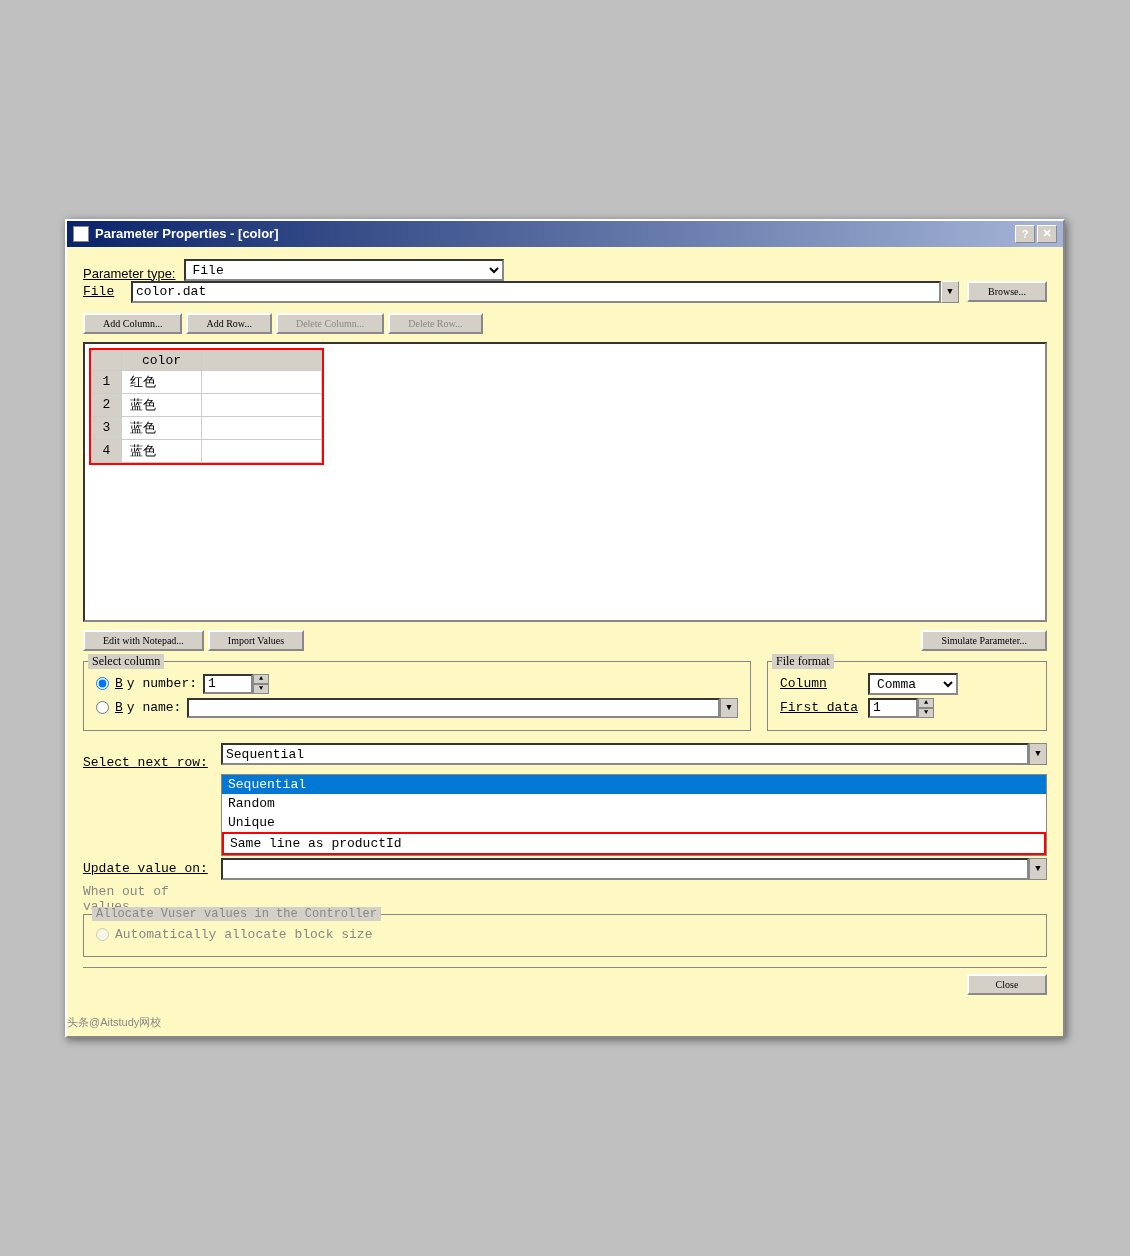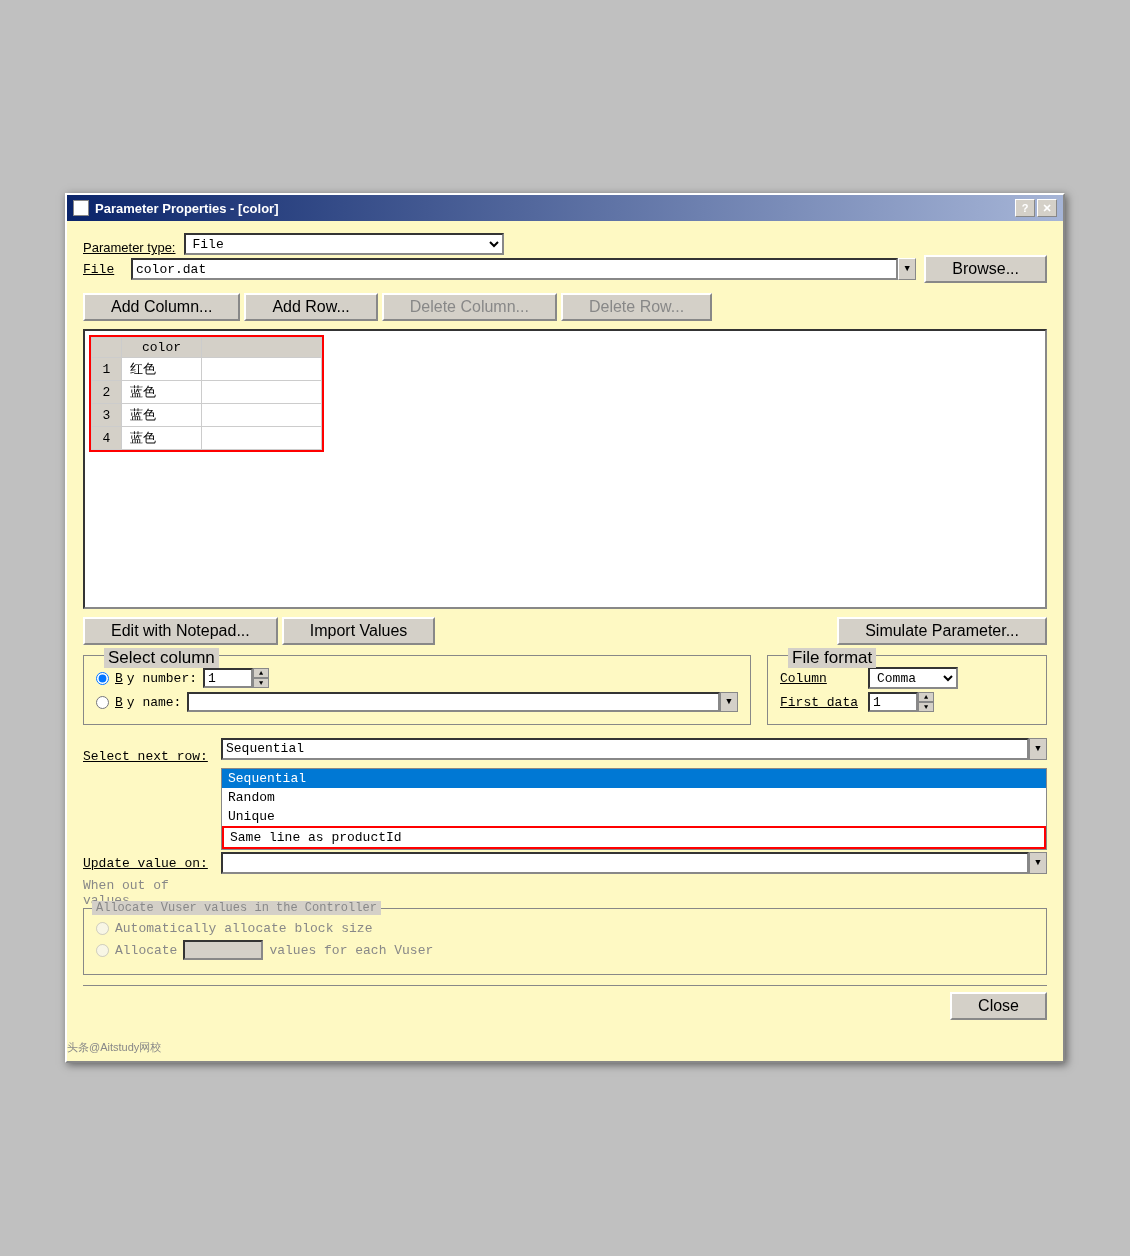--- a/index.html
+++ b/index.html
@@ -125,23 +125,23 @@
       align-items: center;
       justify-content: center;
       cursor: pointer;
       font-size: 9px;
     }
     .btn {
       background: #d4d0c8;
       border: 2px solid #888;
       border-top: 2px solid #ffffff;
       border-left: 2px solid #ffffff;
-      padding: 3px 26px;
-      font-family: Liberation Sans, sans-serif;
-      font-size: 16px;
+      padding: 3px 18px;
+      font-family: Liberation Serif, serif;
+      font-size: 10px;
       cursor: pointer;
       min-width: 80px;
       text-align: center;
     }
     .btn-disabled {
       color: #888;
       cursor: default;
     }
     .btn-row {
       display: flex;
@@ -185,25 +185,25 @@
     .bottom-btn-row .spacer { flex: 1; }
     .section-box {
       border: 1px solid #888;
       padding: 8px 12px;
       margin-bottom: 8px;
       position: relative;
     }
     .section-legend {
       position: absolute;
       top: -8px;
-      left: 20px;
+      left: 4px;
       background: #d4d0c8;
       padding: 0 4px;
-      font-family: Liberation Sans, sans-serif;
-      font-size: 17px;
+      font-family: Liberation Serif, serif;
+      font-size: 12px;
     }
     .two-col {
       display: flex;
       gap: 16px;
     }
     .section-left {
       flex: 1;
     }
     .section-right {
       width: 280px;
@@ -577,26 +577,20 @@
     <div class="when-out-row">
       <span class="when-out-label">When out of values</span>
     </div>
 
     <div class="alloc-box">
       <span class="alloc-legend">Allocate Vuser values in the Controller</span>
       <div class="alloc-row">
         <input type="radio" name="alloc" disabled="" style="">
         <span>Automatically allocate block size</span>
       </div>
-      <div class="alloc-row">
-        <input type="radio" name="alloc" disabled="" style="">
-        <span>Allocate</span>
-        <input type="text" style="width: 80px; height: 20px; border: 2px inset rgb(136, 136, 136); background: rgb(212, 208, 200); color: rgb(136, 136, 136);">
-        <span>values for each Vuser</span>
-      </div>
     </div>
 
     <div class="footer-row">
       <button class="btn">Close</button>
     </div>
   </div>
 
   <div style="display:flex;justify-content:flex-start;padding: 4px 8px 6px 0;">
     <span style="font-family:Arial,sans-serif;font-size:11px;color:#888;">头条@Aitstudy网校</span>
   </div>

